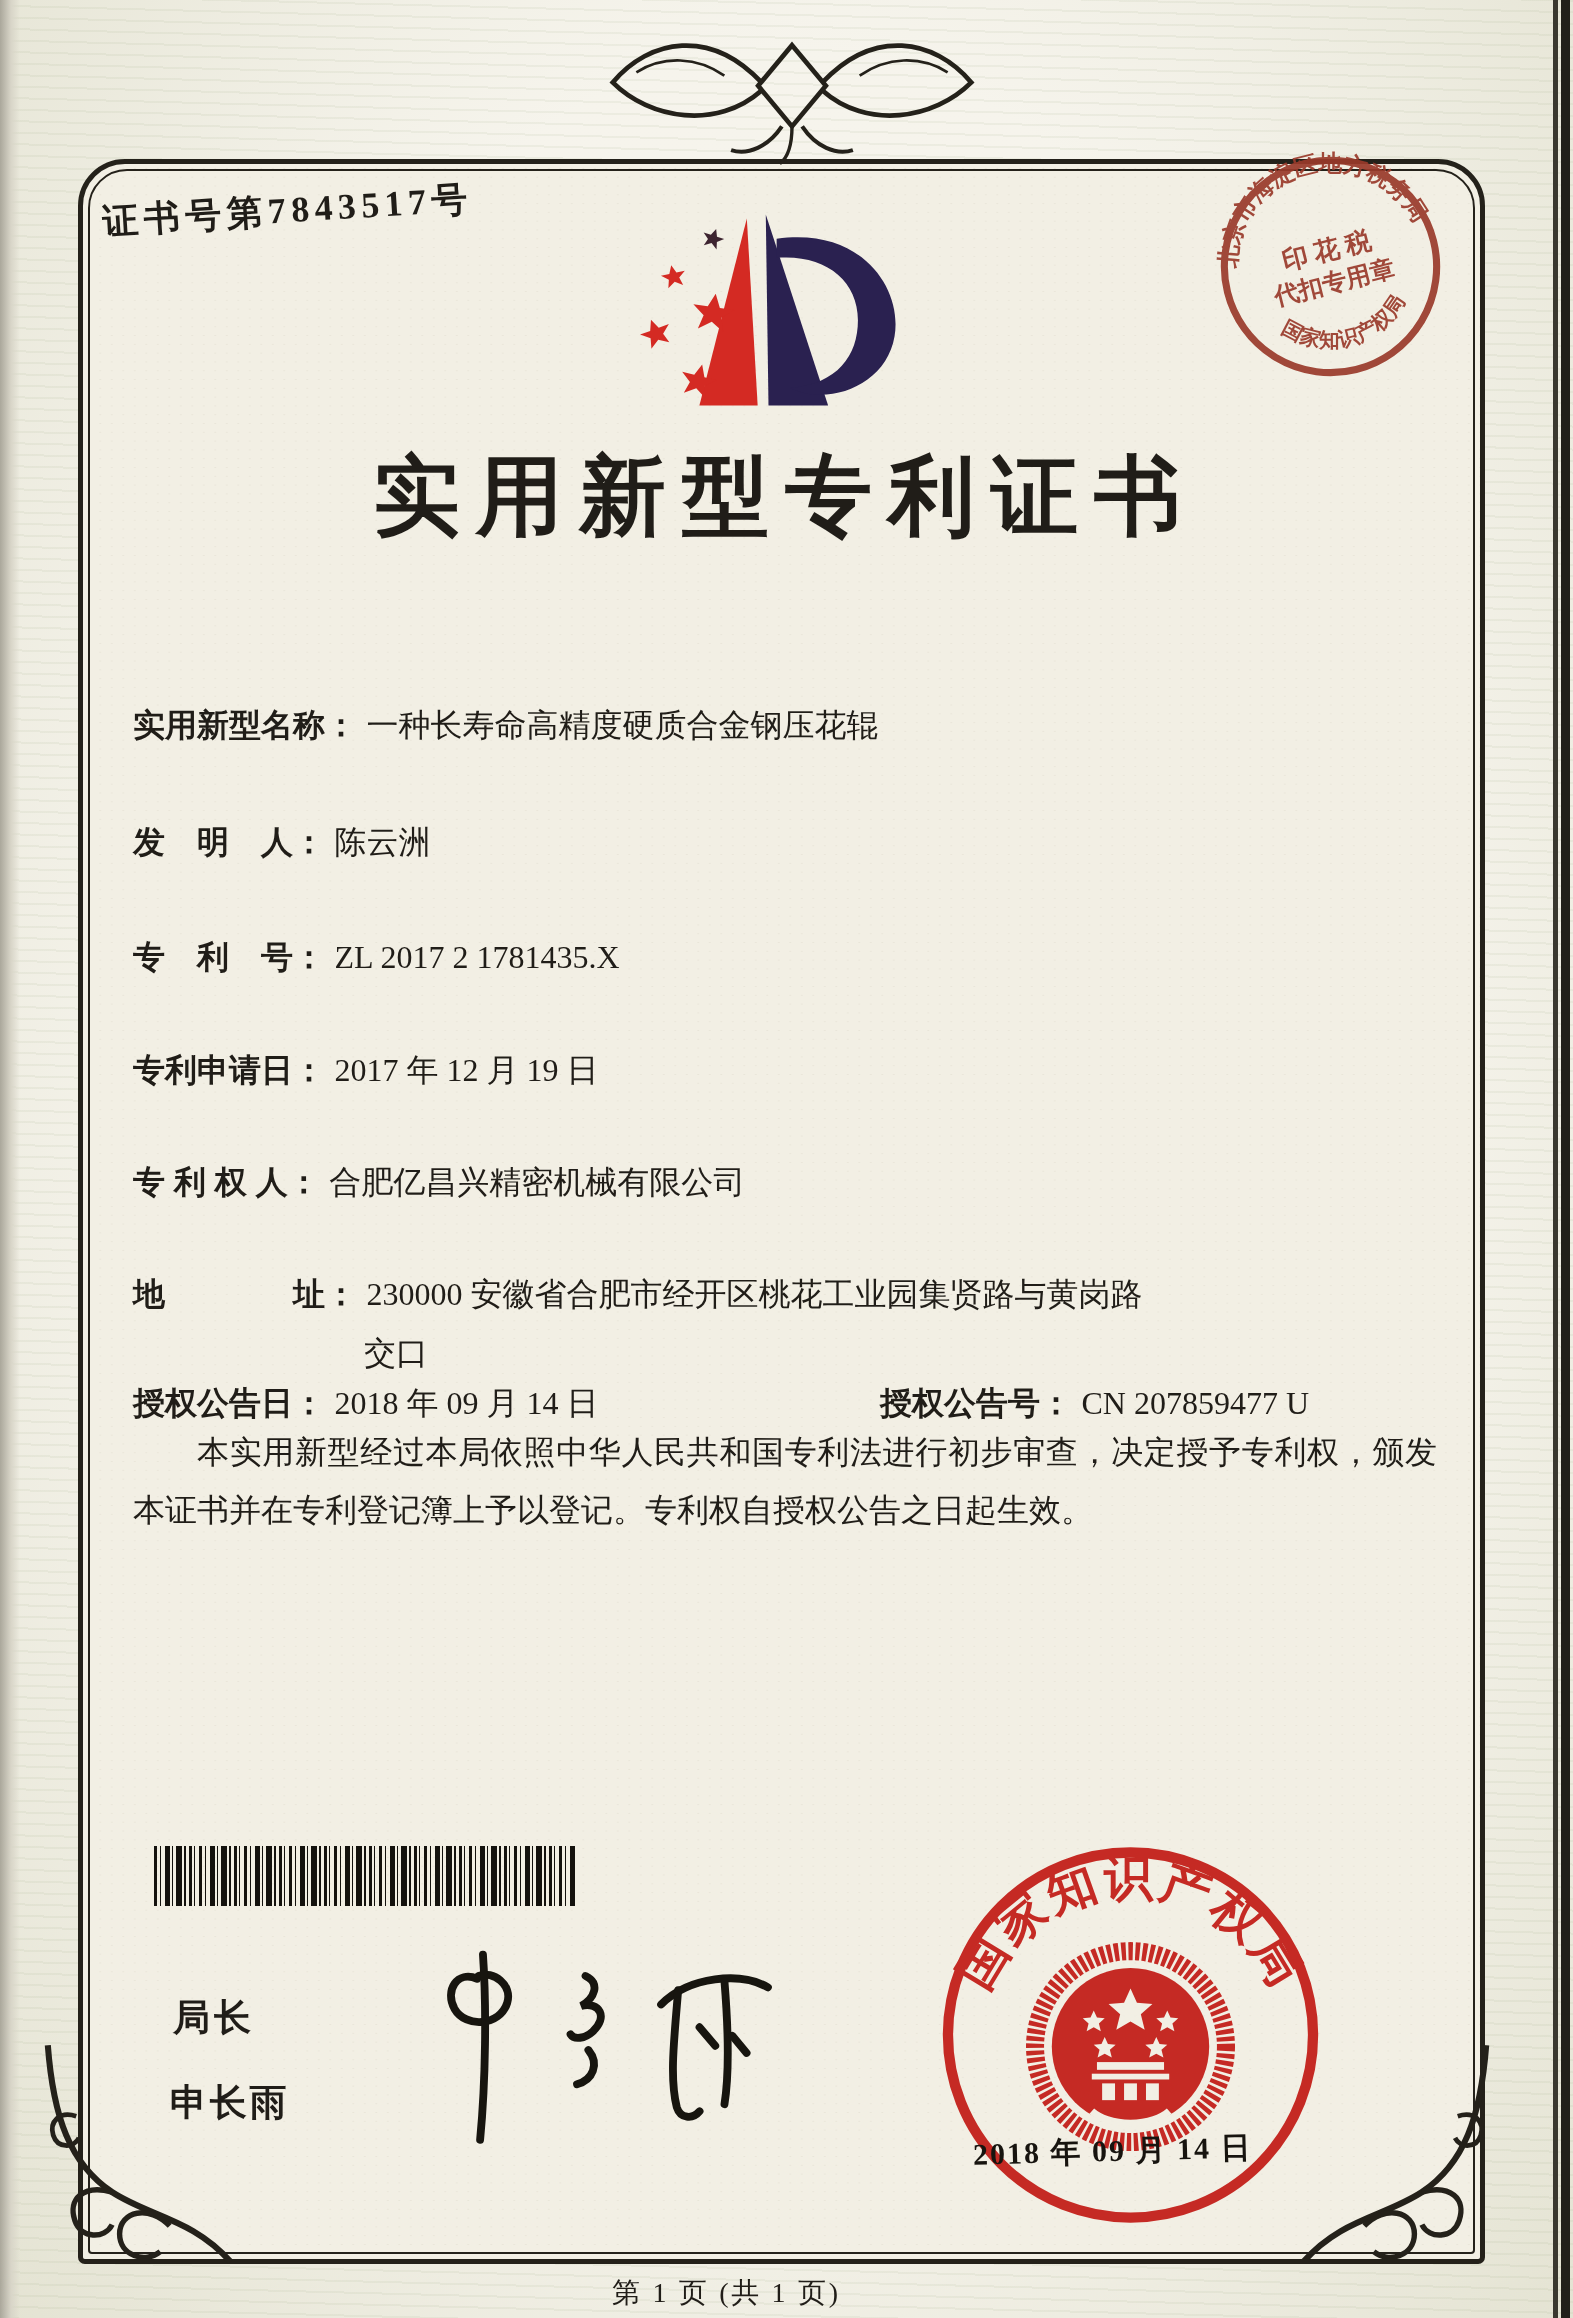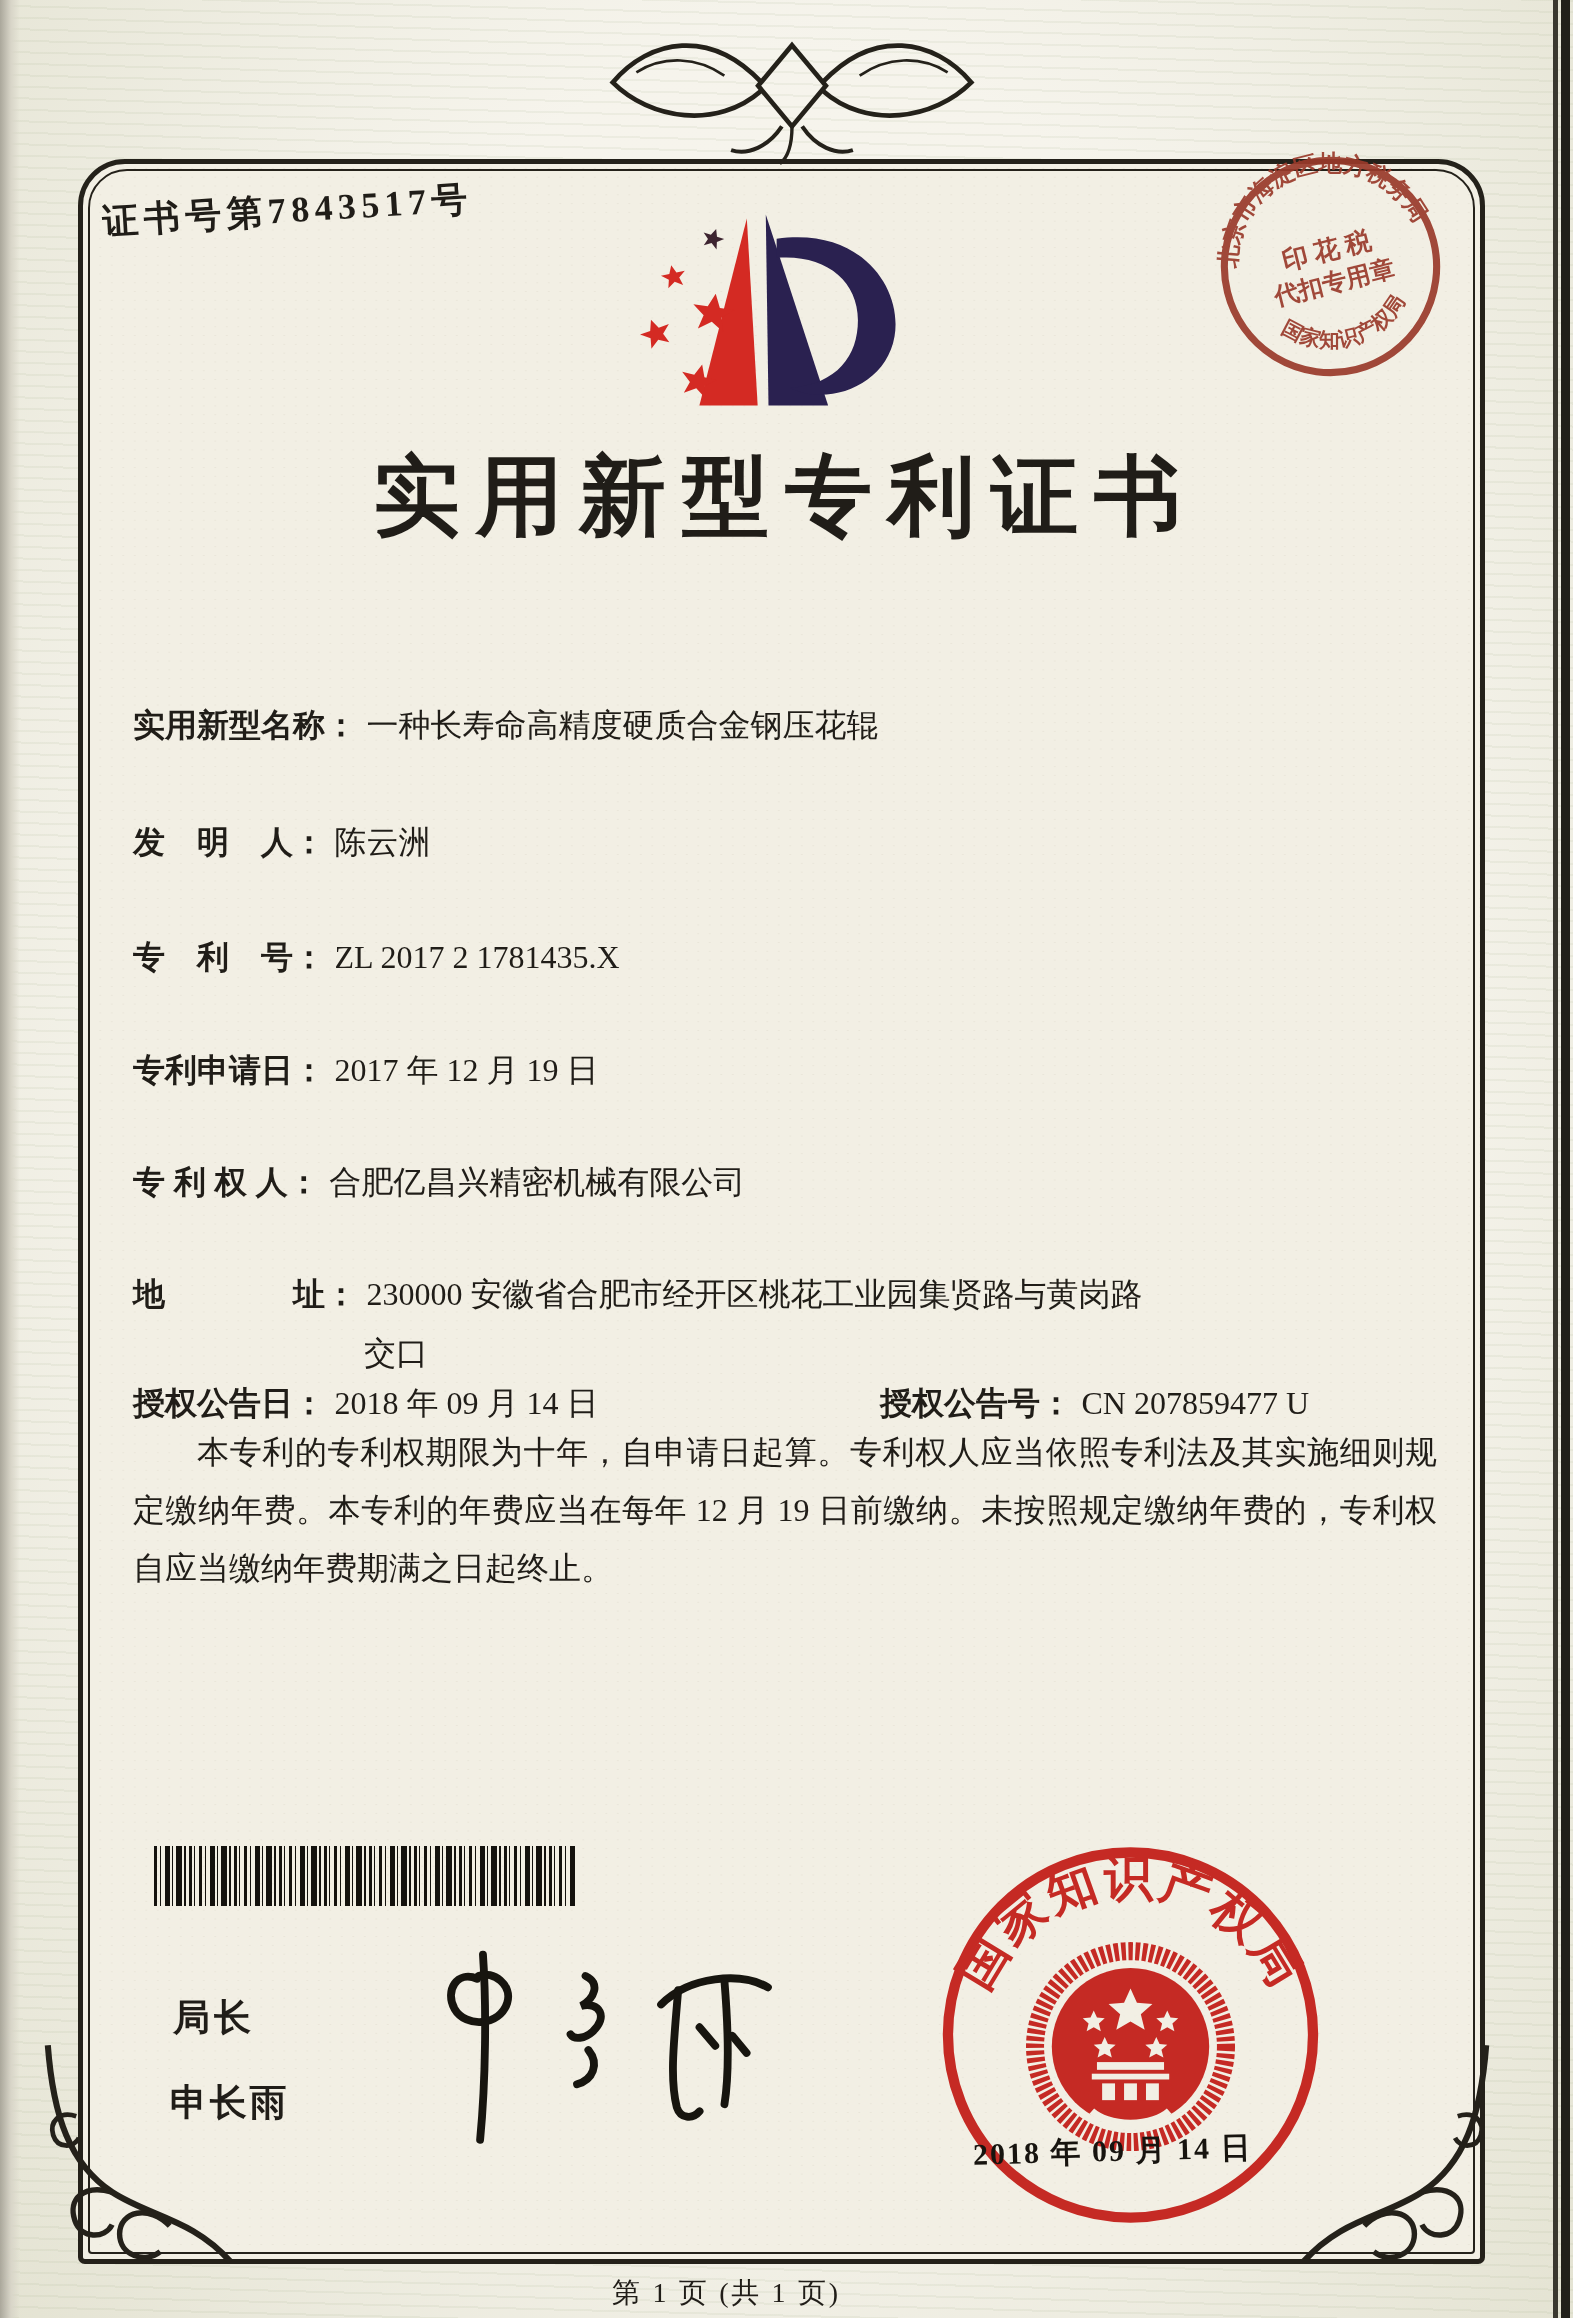--- a/index.html
+++ b/index.html
@@ -179,21 +179,21 @@
 </div>
 <div class="address-line2">交口</div>
 <div class="field-row row-grantdate">
   <span class="field-label">授权公告日：</span><span class="field-value">2018 年 09 月 14 日</span>
 </div>
 <div class="field-row row-grantno">
   <span class="field-label">授权公告号：</span><span class="field-value">CN 207859477 U</span>
 </div>
 
 <div class="body-text">
-  <p>本专利的专利权期限为十年，自申请日起算。专利权人应当依照专利法及其实施细则规定缴纳年费。本专利的年费应当在每年 12 月 19 日前缴纳。未按照规定缴纳年费的，专利权自应当缴纳年费期满之日起终止。</p>
+  <p>本实用新型经过本局依照中华人民共和国专利法进行初步审查，决定授予专利权，颁发本证书并在专利登记簿上予以登记。专利权自授权公告之日起生效。</p>
 </div>
 
 <div class="barcode"></div>
 
 <div class="signer-title">局长</div>
 <div class="signer-name">申长雨</div>
 
 <div class="signature">
   <svg viewBox="0 0 560 300" fill="none" stroke="#17150f" stroke-width="11" stroke-linecap="round">
     <path d="M100,62 C72,50 54,78 68,104 C84,132 132,128 142,96 C150,70 122,50 102,58"></path>

